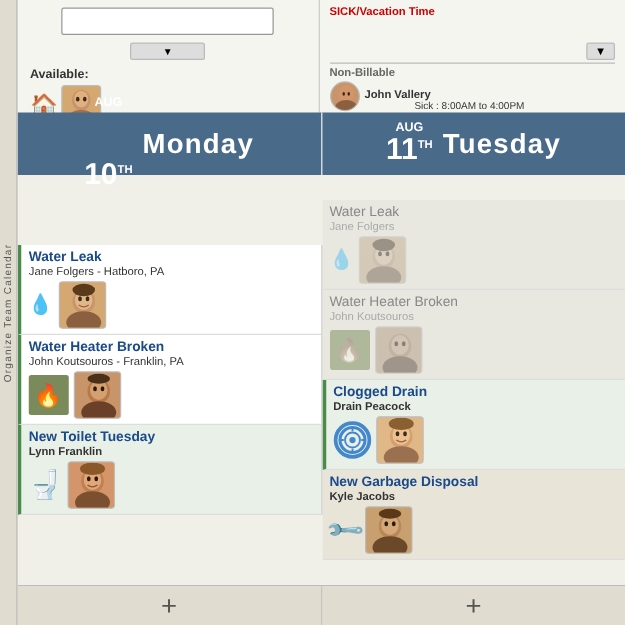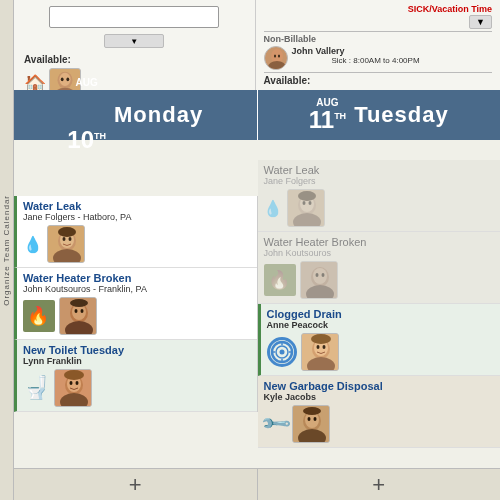--- a/index.html
+++ b/index.html
@@ -95,22 +95,21 @@
     .top-right {
       flex: 1;
       background: #f5f5f0;
       padding: 4px 8px;
     }
 
     .sick-vacation-label {
       font-size: 9px;
       color: #c00;
       font-weight: bold;
-      margin-bottom: 1px;
-      text-align: right;
+      margin-bottom: 20px;
     }
 
     .separator {
       height: 1px;
       background: #bbb;
       margin: 2px 0;
     }
   </style>
 </head>
 <body>
@@ -149,21 +148,21 @@
       </div>
 
       <div class="top-right">
         <div class="sick-vacation-label">SICK/Vacation Time</div>
         <div style="display:flex; justify-content:flex-end; margin-bottom:2px;">
           <div style="background:#ddd; border:1px solid #bbb; font-size:9px; padding:1px 6px; cursor:pointer; border-radius:2px;">▼</div>
         </div>
         <div class="separator"></div>
         <div class="non-billable-section">
           <div class="non-billable-tag">Non-Billable</div>
-          <div style="display:flex; align-items:flex-start; gap:4px; margin-top:2px;">
+          <div style="display:flex; align-items:flex-end; gap:4px; margin-top:2px;">
             <div style="width:24px; height:24px; border-radius:50%; background:#c8956a; border:1px solid #bbb; overflow:hidden; flex-shrink:0;">
               <svg width="24" height="24" viewBox="0 0 24 24">
                 <ellipse cx="12" cy="9" rx="6" ry="7" fill="#d4956a"></ellipse>
                 <ellipse cx="12" cy="20" rx="9" ry="6" fill="#8a6040"></ellipse>
                 <ellipse cx="10" cy="9" rx="1" ry="1.5" fill="#3a2a1a"></ellipse>
                 <ellipse cx="14" cy="9" rx="1" ry="1.5" fill="#3a2a1a"></ellipse>
               </svg>
             </div>
             <div>
               <div class="person-name-small">John Vallery</div>
@@ -307,21 +306,21 @@
                 <ellipse cx="19" cy="14" rx="7" ry="8" fill="#d4a070"></ellipse>
                 <ellipse cx="16" cy="13" rx="1.5" ry="2" fill="#2a1a0a"></ellipse>
                 <ellipse cx="22" cy="13" rx="1.5" ry="2" fill="#2a1a0a"></ellipse>
               </svg>
             </div>
           </div>
         </div>
 
         <div style="border-bottom:1px solid #ddd; padding:4px 6px; min-height:72px; background:#e8f0e8; border-left:3px solid #4a8a4a;">
           <div style="font-weight:bold; font-size:11px; color:#1a4a8a;">Clogged Drain</div>
-          <div style="font-size:9px; color:#333; margin-bottom:3px; font-weight:bold;">Anne Peacock</div>
+          <div style="font-size:9px; color:#333; margin-bottom:3px; font-weight:bold;">Drain Peacock</div>
           <div style="display:flex; align-items:center; gap:4px;">
             <div style="width:30px; height:30px; border-radius:50%; border:3px solid #4488cc; display:flex; align-items:center; justify-content:center;">
               <svg width="24" height="24" viewBox="0 0 24 24">
                 <circle cx="12" cy="12" r="10" stroke="#4488cc" stroke-width="2.5" fill="none"></circle>
                 <circle cx="12" cy="12" r="6" stroke="#4488cc" stroke-width="1.5" fill="none"></circle>
                 <circle cx="12" cy="12" r="2.5" fill="#4488cc"></circle>
                 <line x1="12" y1="2" x2="12" y2="5" stroke="#4488cc" stroke-width="1.5"></line>
                 <line x1="12" y1="19" x2="12" y2="22" stroke="#4488cc" stroke-width="1.5"></line>
                 <line x1="2" y1="12" x2="5" y2="12" stroke="#4488cc" stroke-width="1.5"></line>
                 <line x1="19" y1="12" x2="22" y2="12" stroke="#4488cc" stroke-width="1.5"></line>

